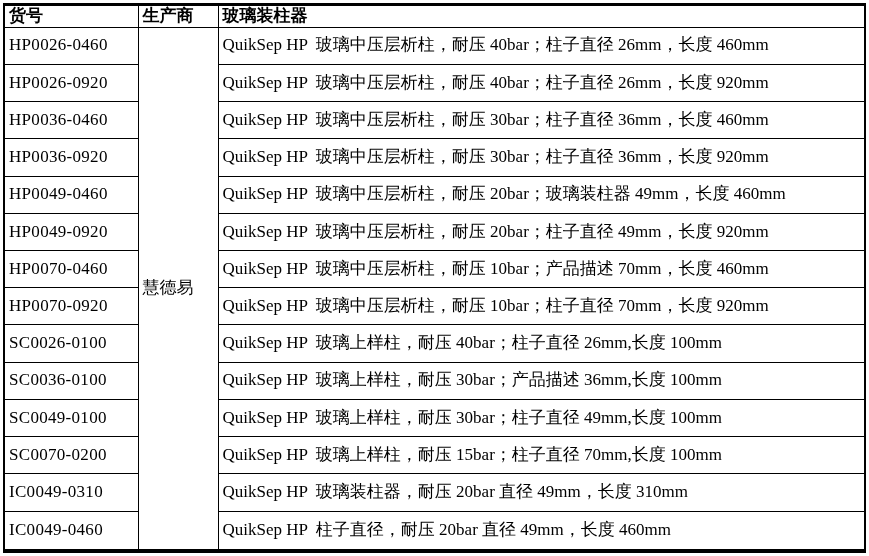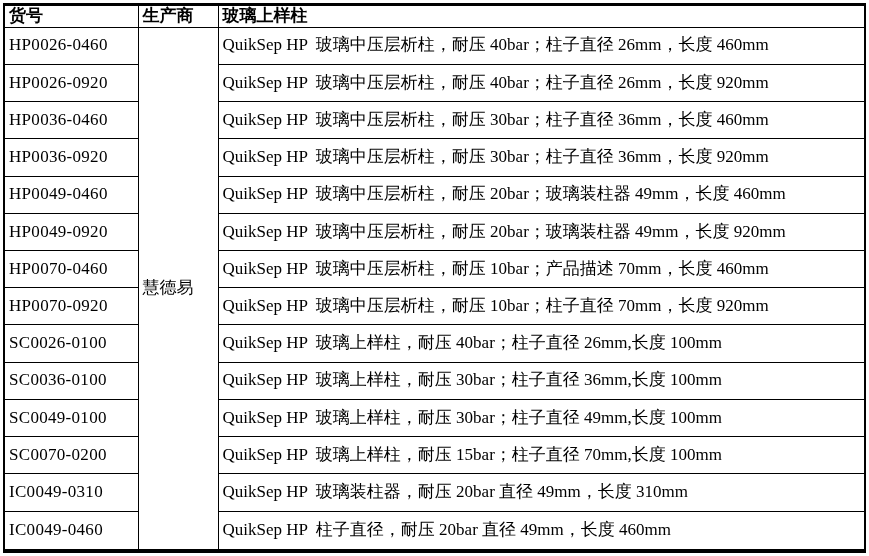--- a/index.html
+++ b/index.html
@@ -59,21 +59,21 @@
   <table class="product-table">
     <colgroup>
       <col style="width:134px">
       <col style="width:80px">
       <col>
     </colgroup>
     <thead>
       <tr>
         <th>货号</th>
         <th>生产商</th>
-        <th>玻璃上样柱</th>
+        <th>玻璃装柱器</th>
       </tr>
     </thead>
     <tbody>
         <tr>
           <td class="item-no">HP0026-0460</td>
           <td class="manufacturer" rowspan="14">慧德易</td>
           <td class="desc">QuikSep HP  玻璃中压层析柱，耐压 40bar；柱子直径 26mm，长度 460mm</td>
         </tr>
         <tr>
           <td class="item-no">HP0026-0920</td>
@@ -86,37 +86,37 @@
         <tr>
           <td class="item-no">HP0036-0920</td>
           <td class="desc">QuikSep HP  玻璃中压层析柱，耐压 30bar；柱子直径 36mm，长度 920mm</td>
         </tr>
         <tr>
           <td class="item-no">HP0049-0460</td>
           <td class="desc">QuikSep HP  玻璃中压层析柱，耐压 20bar；玻璃装柱器 49mm，长度 460mm</td>
         </tr>
         <tr>
           <td class="item-no">HP0049-0920</td>
-          <td class="desc">QuikSep HP  玻璃中压层析柱，耐压 20bar；玻璃装柱器 49mm，长度 920mm</td>
+          <td class="desc">QuikSep HP  玻璃中压层析柱，耐压 20bar；柱子直径 49mm，长度 920mm</td>
         </tr>
         <tr>
           <td class="item-no">HP0070-0460</td>
           <td class="desc">QuikSep HP  玻璃中压层析柱，耐压 10bar；产品描述 70mm，长度 460mm</td>
         </tr>
         <tr>
           <td class="item-no">HP0070-0920</td>
           <td class="desc">QuikSep HP  玻璃中压层析柱，耐压 10bar；柱子直径 70mm，长度 920mm</td>
         </tr>
         <tr>
           <td class="item-no">SC0026-0100</td>
           <td class="desc">QuikSep HP  玻璃上样柱，耐压 40bar；柱子直径 26mm,长度 100mm</td>
         </tr>
         <tr>
           <td class="item-no">SC0036-0100</td>
-          <td class="desc">QuikSep HP  玻璃上样柱，耐压 30bar；柱子直径 36mm,长度 100mm</td>
+          <td class="desc">QuikSep HP  玻璃上样柱，耐压 30bar；产品描述 36mm,长度 100mm</td>
         </tr>
         <tr>
           <td class="item-no">SC0049-0100</td>
           <td class="desc">QuikSep HP  玻璃上样柱，耐压 30bar；柱子直径 49mm,长度 100mm</td>
         </tr>
         <tr>
           <td class="item-no">SC0070-0200</td>
           <td class="desc">QuikSep HP  玻璃上样柱，耐压 15bar；柱子直径 70mm,长度 100mm</td>
         </tr>
         <tr>

